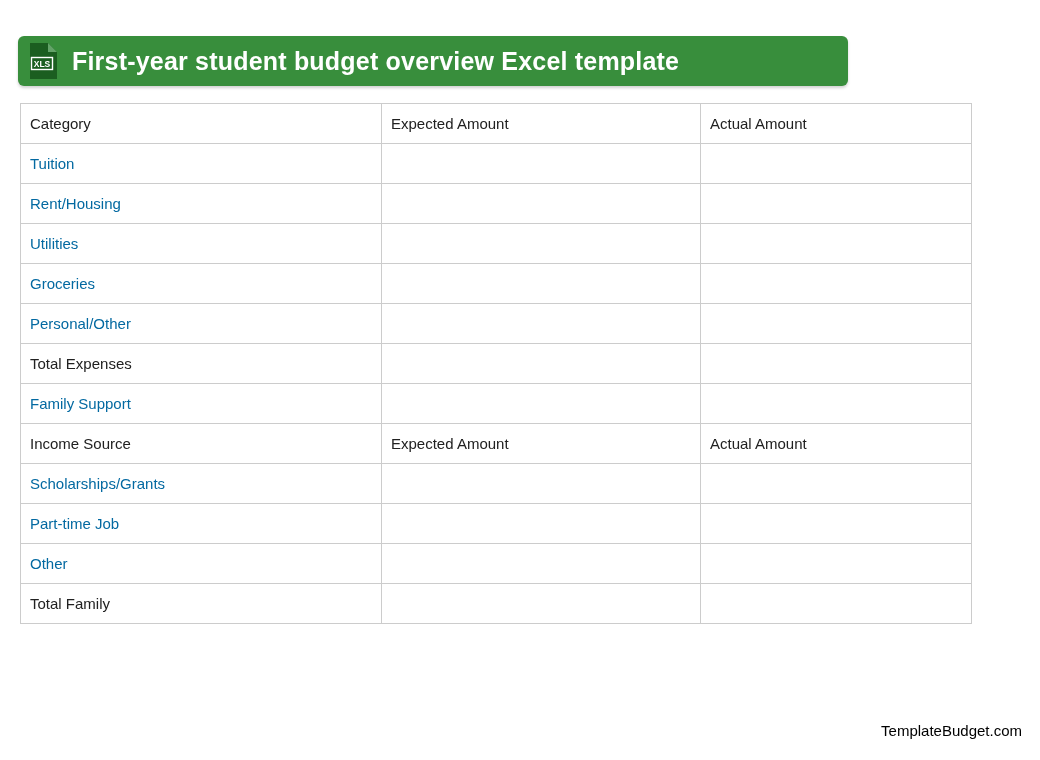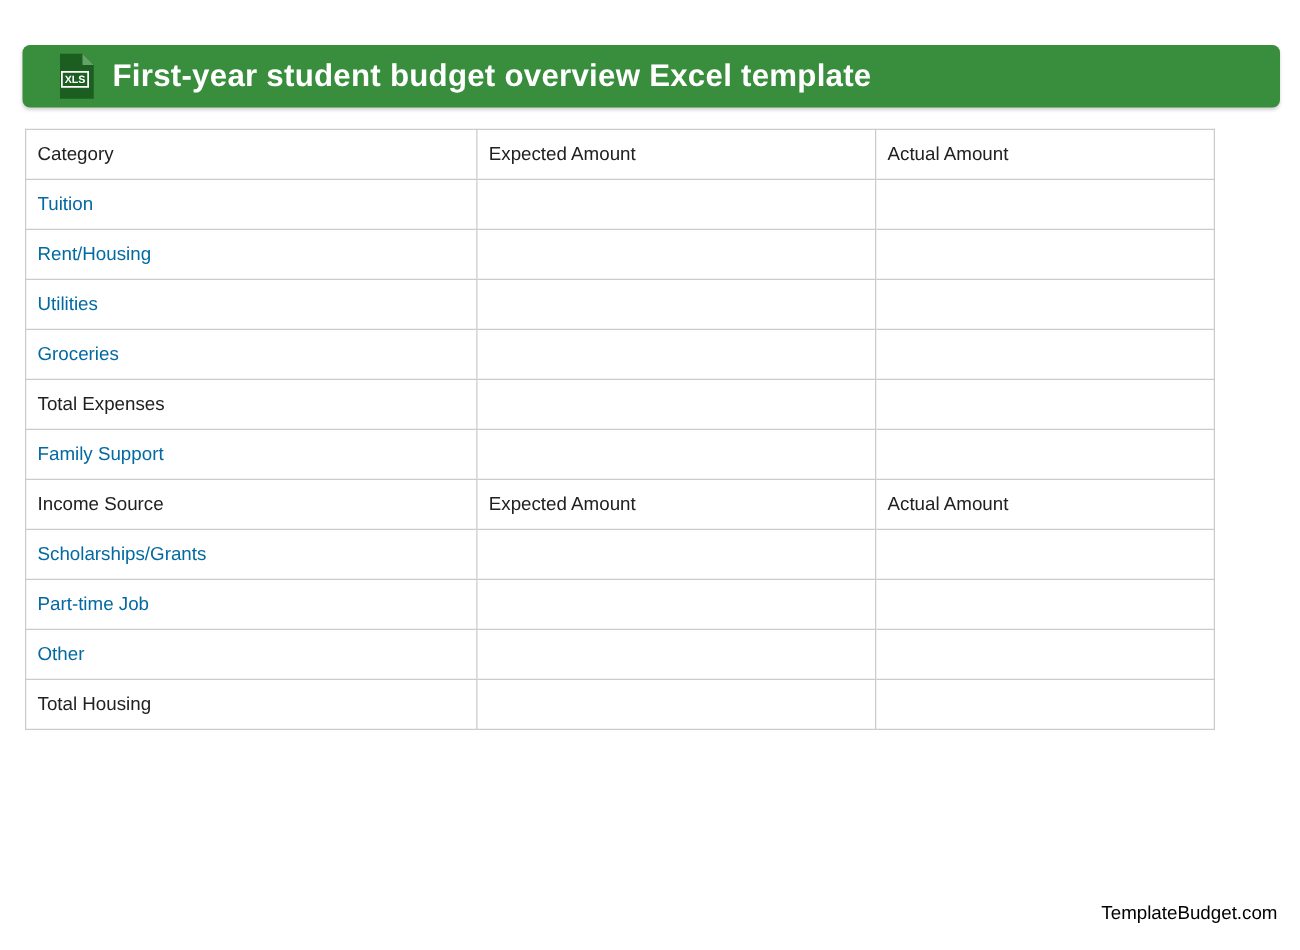--- a/index.html
+++ b/index.html
@@ -13,29 +13,29 @@
     width: 1040px;
     height: 760px;
     background: #ffffff;
     overflow: hidden;
   }
   
   .header-bar {
     position: absolute;
     left: 18px;
     top: 36px;
-    width: 1006px;
+    width: 830px;
     height: 50px;
     background: #388e3c;
     border-radius: 6px;
     box-shadow: 0 2px 3px rgba(0,0,0,0.18);
     display: flex;
     align-items: center;
     box-sizing: border-box;
-    padding-left: 28px;
+    padding-left: 10px;
   }
   .xls-icon {
     width: 30px;
     height: 38px;
     flex: 0 0 auto;
     display: block;
   }
   .header-title {
     color: #ffffff;
     font-size: 25px;
@@ -122,20 +122,25 @@
         <td>Utilities</td>
         <td></td>
         <td></td>
       </tr>
       <tr>
         <td>Groceries</td>
         <td></td>
         <td></td>
       </tr>
       <tr>
+        <td>Personal/Other</td>
+        <td></td>
+        <td></td>
+      </tr>
+      <tr>
         <td class="total">Total Expenses</td>
         <td></td>
         <td></td>
       </tr>
 
       <tr>
         <td>Family Support</td>
         <td></td>
         <td></td>
       </tr>
@@ -153,21 +158,21 @@
         <td>Part-time Job</td>
         <td></td>
         <td></td>
       </tr>
       <tr>
         <td>Other</td>
         <td></td>
         <td></td>
       </tr>
       <tr>
-        <td class="total">Total Housing</td>
+        <td class="total">Total Family</td>
         <td></td>
         <td></td>
       </tr>
     </tbody>
   </table>
 
   <div class="footer-credit">TemplateBudget.com</div>
 
 </div>
 

